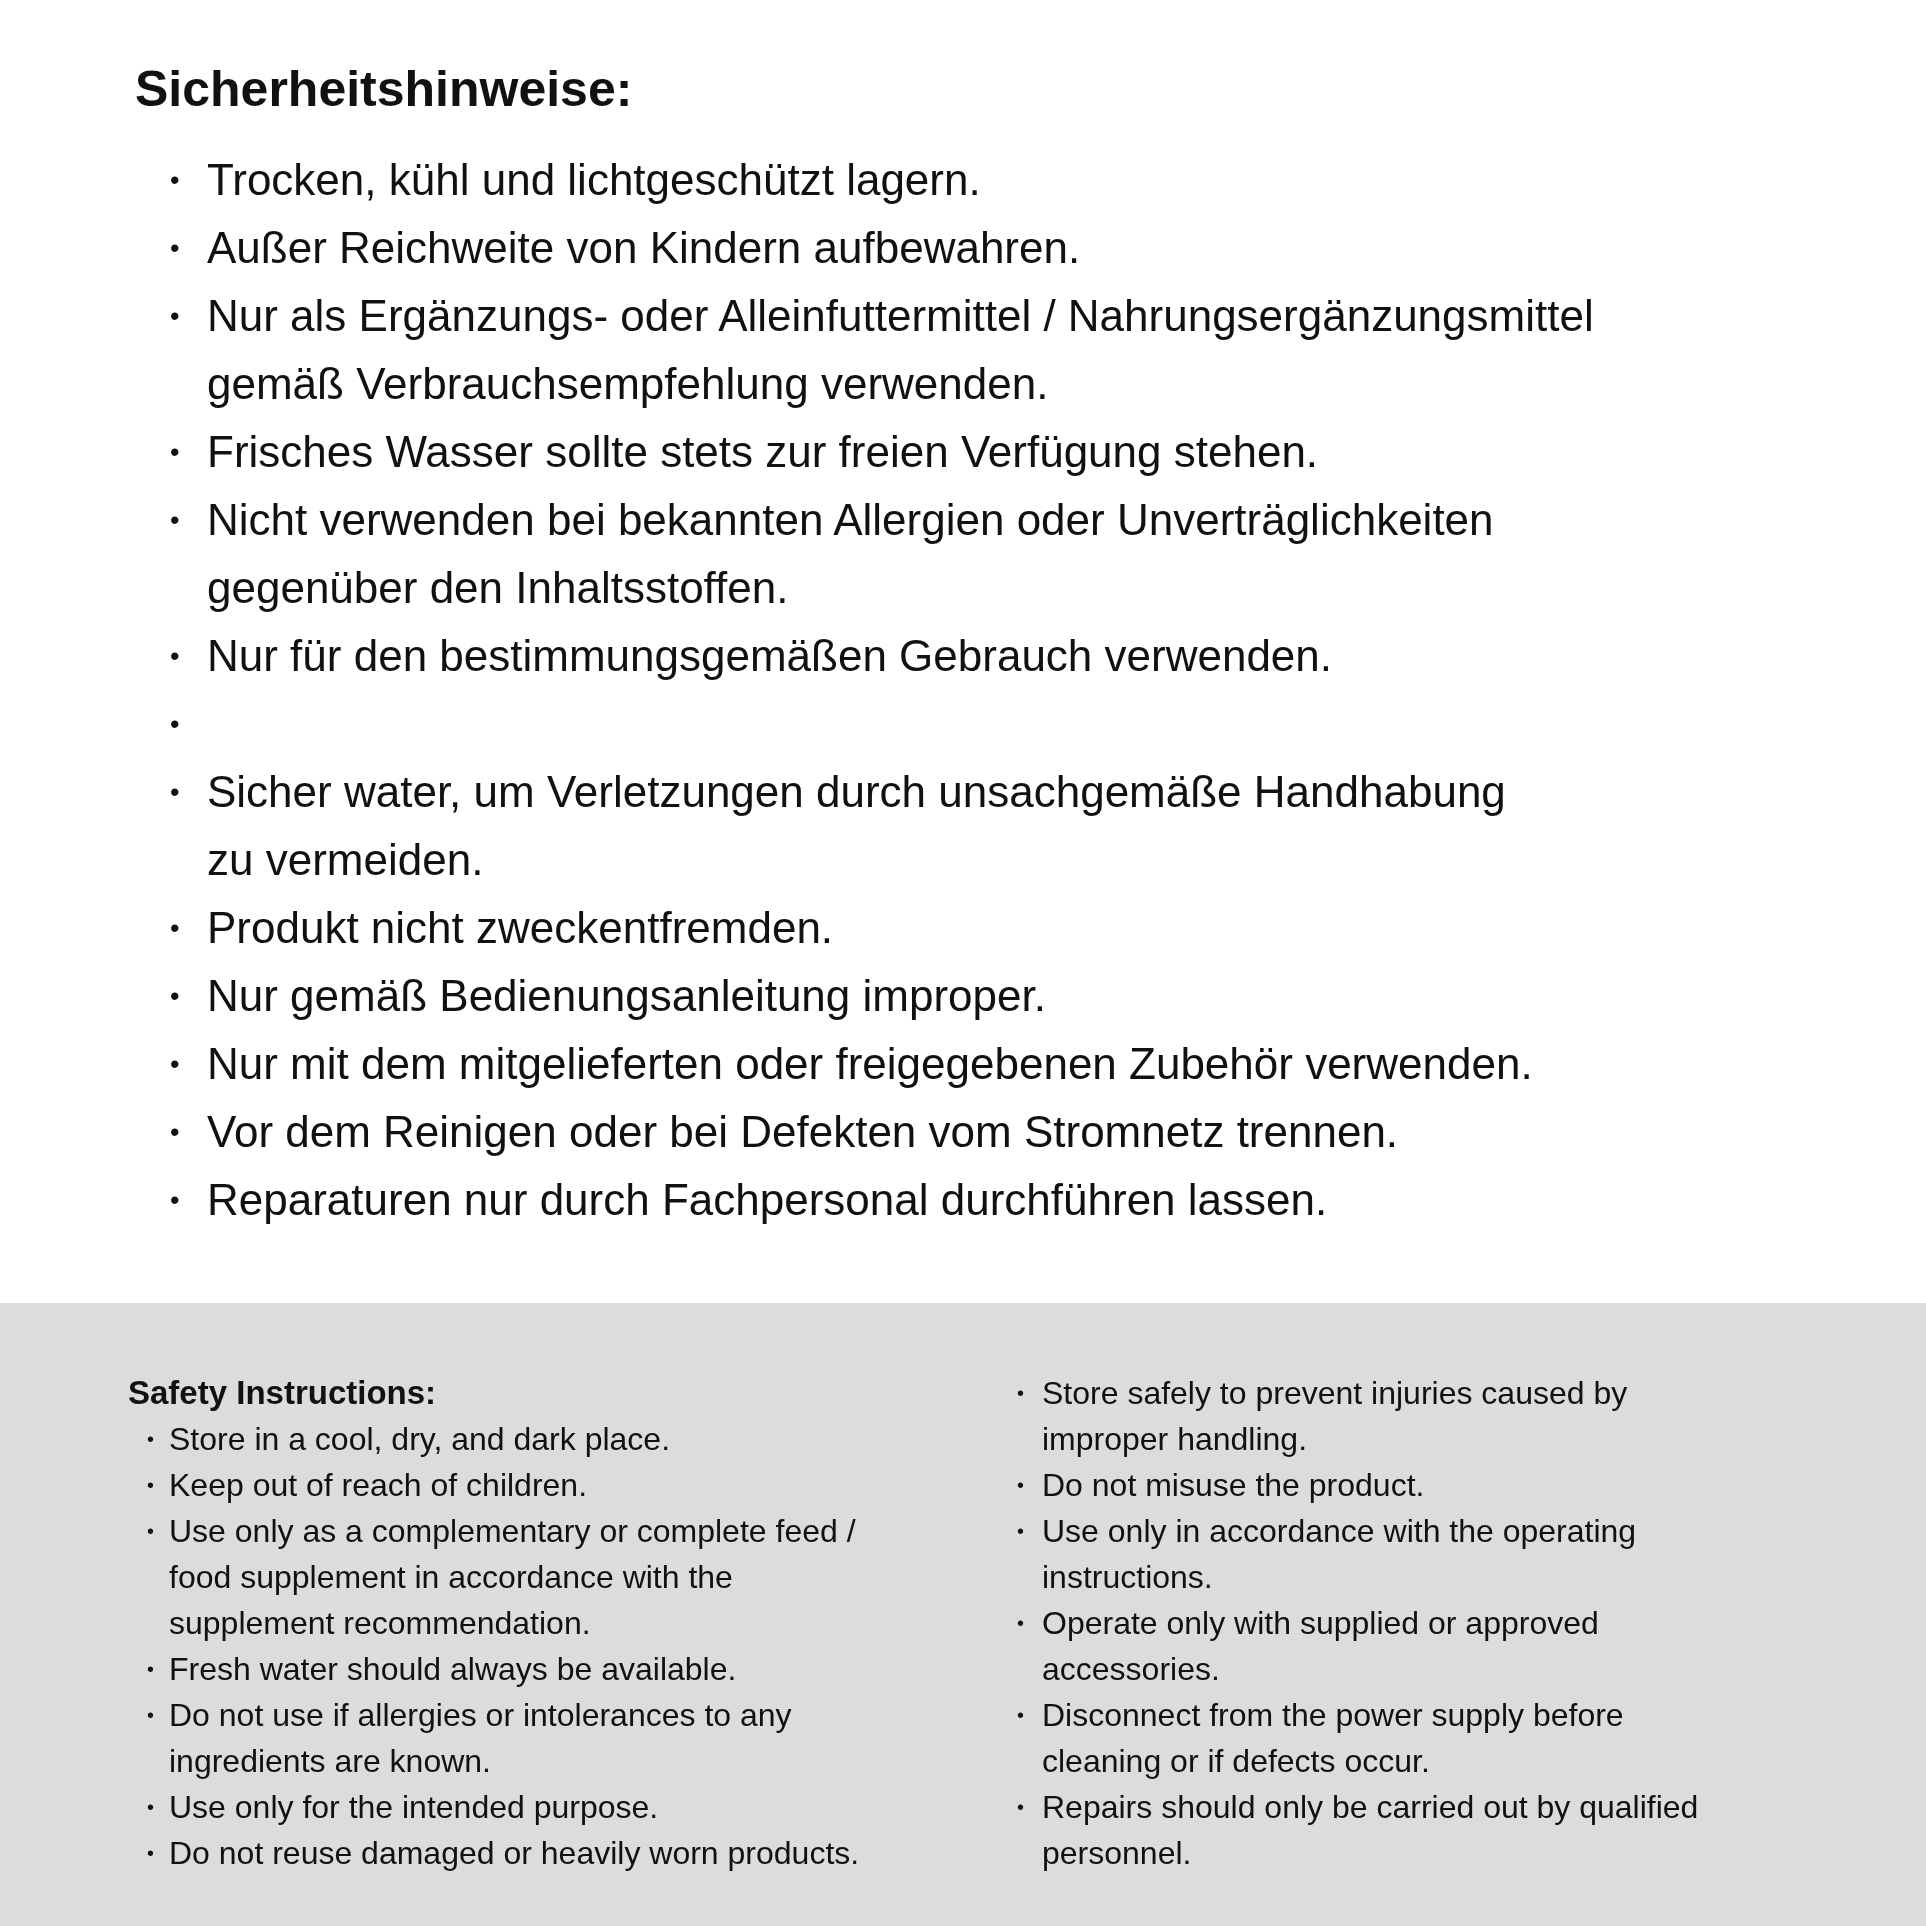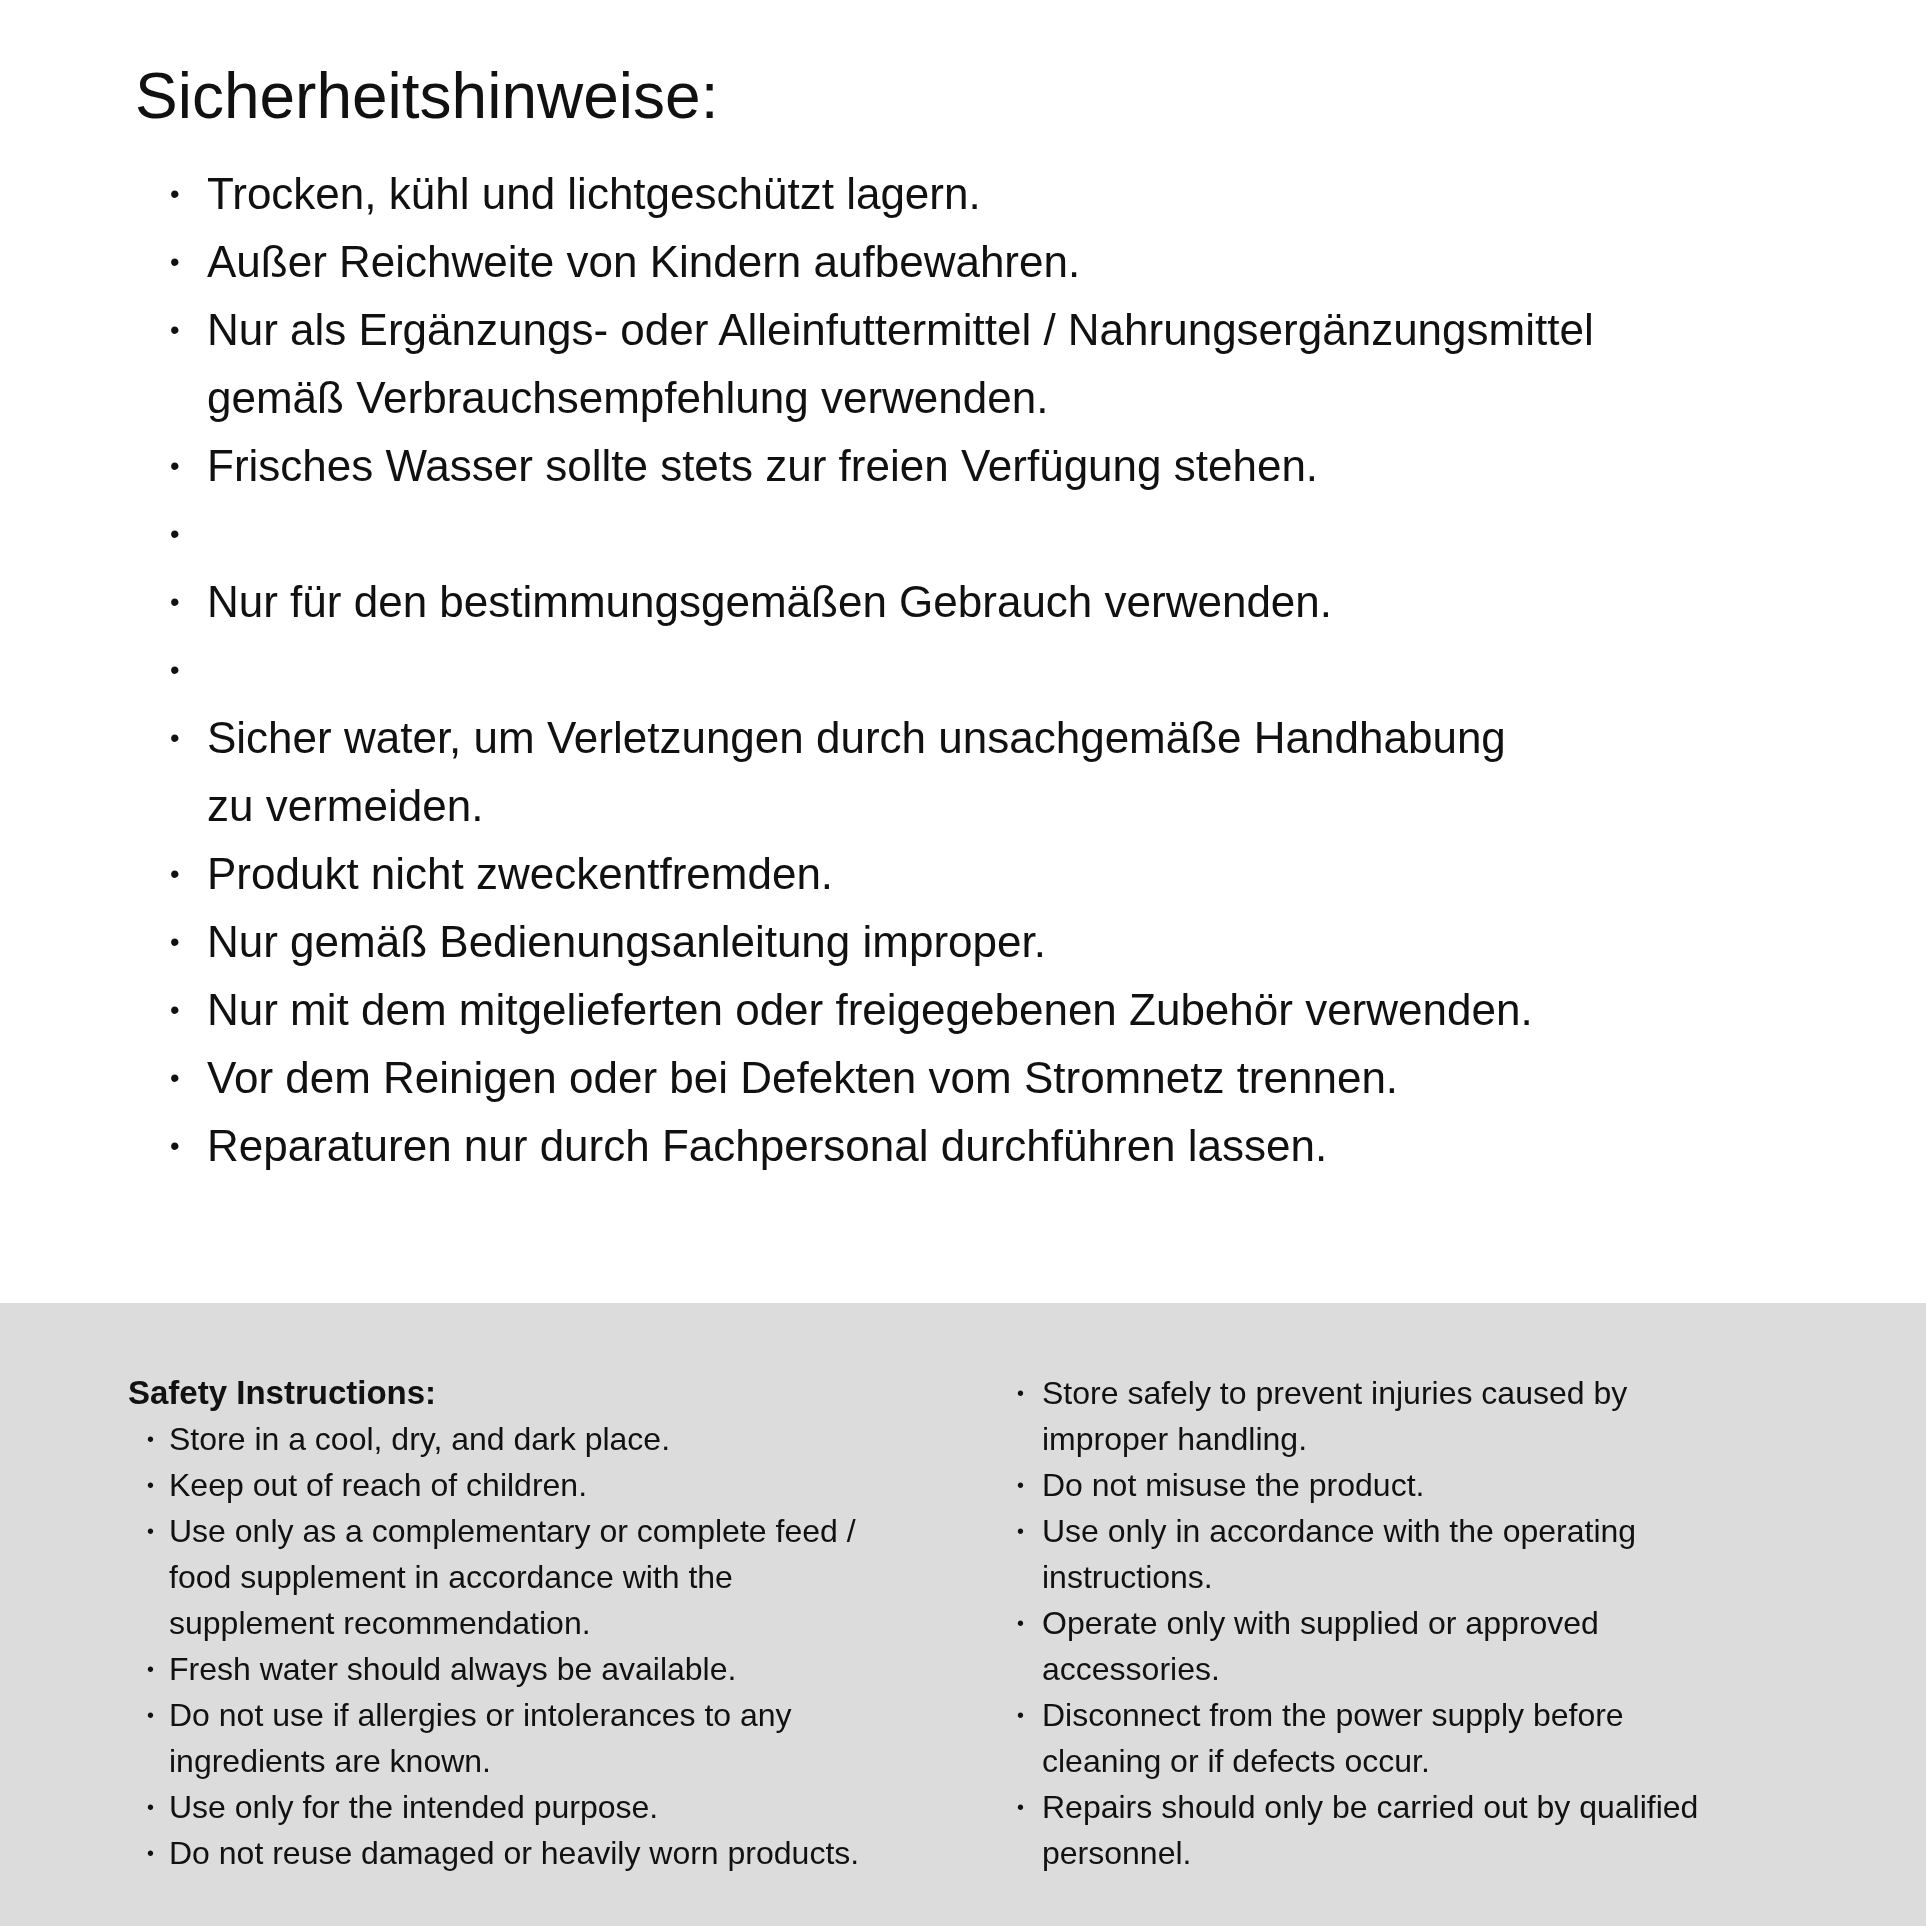--- a/index.html
+++ b/index.html
@@ -12,23 +12,23 @@
     font-family: "Liberation Sans", "DejaVu Sans", sans-serif;
     overflow: hidden;
   }
   
   .de-section {
     box-sizing: border-box;
     height: 1303px;
     padding: 64px 39px 0 135px;
   }
   .de-heading {
-    font-size: 64px;
+    font-size: 50px;
     line-height: 1.0;
-    font-weight: 400;
+    font-weight: 700;
     letter-spacing: 0px;
   }
   .de-list {
     margin-top: 32px;
     margin-left: 35px;
     font-size: 44px;
     line-height: 68px;
   }
   .item { display: flex; align-items: flex-start; }
   .dot {
@@ -90,20 +90,22 @@
         <span class="dot">•</span>
         <span class="txt">Nur als Ergänzungs- oder Alleinfuttermittel / Nahrungsergänzungsmittel
 gemäß Verbrauchsempfehlung verwenden.</span>
       </div>
     <div class="item">
         <span class="dot">•</span>
         <span class="txt">Frisches Wasser sollte stets zur freien Verfügung stehen.</span>
       </div>
     <div class="item">
         <span class="dot">•</span>
+        <span class="txt">Nicht verwenden bei bekannten Allergien oder Unverträglichkeiten
+gegenüber den Inhaltsstoffen.</span>
       </div>
     <div class="item">
         <span class="dot">•</span>
         <span class="txt">Nur für den bestimmungsgemäßen Gebrauch verwenden.</span>
       </div>
     <div class="item">
         <span class="dot">•</span>
       </div>
     <div class="item">
         <span class="dot">•</span>

